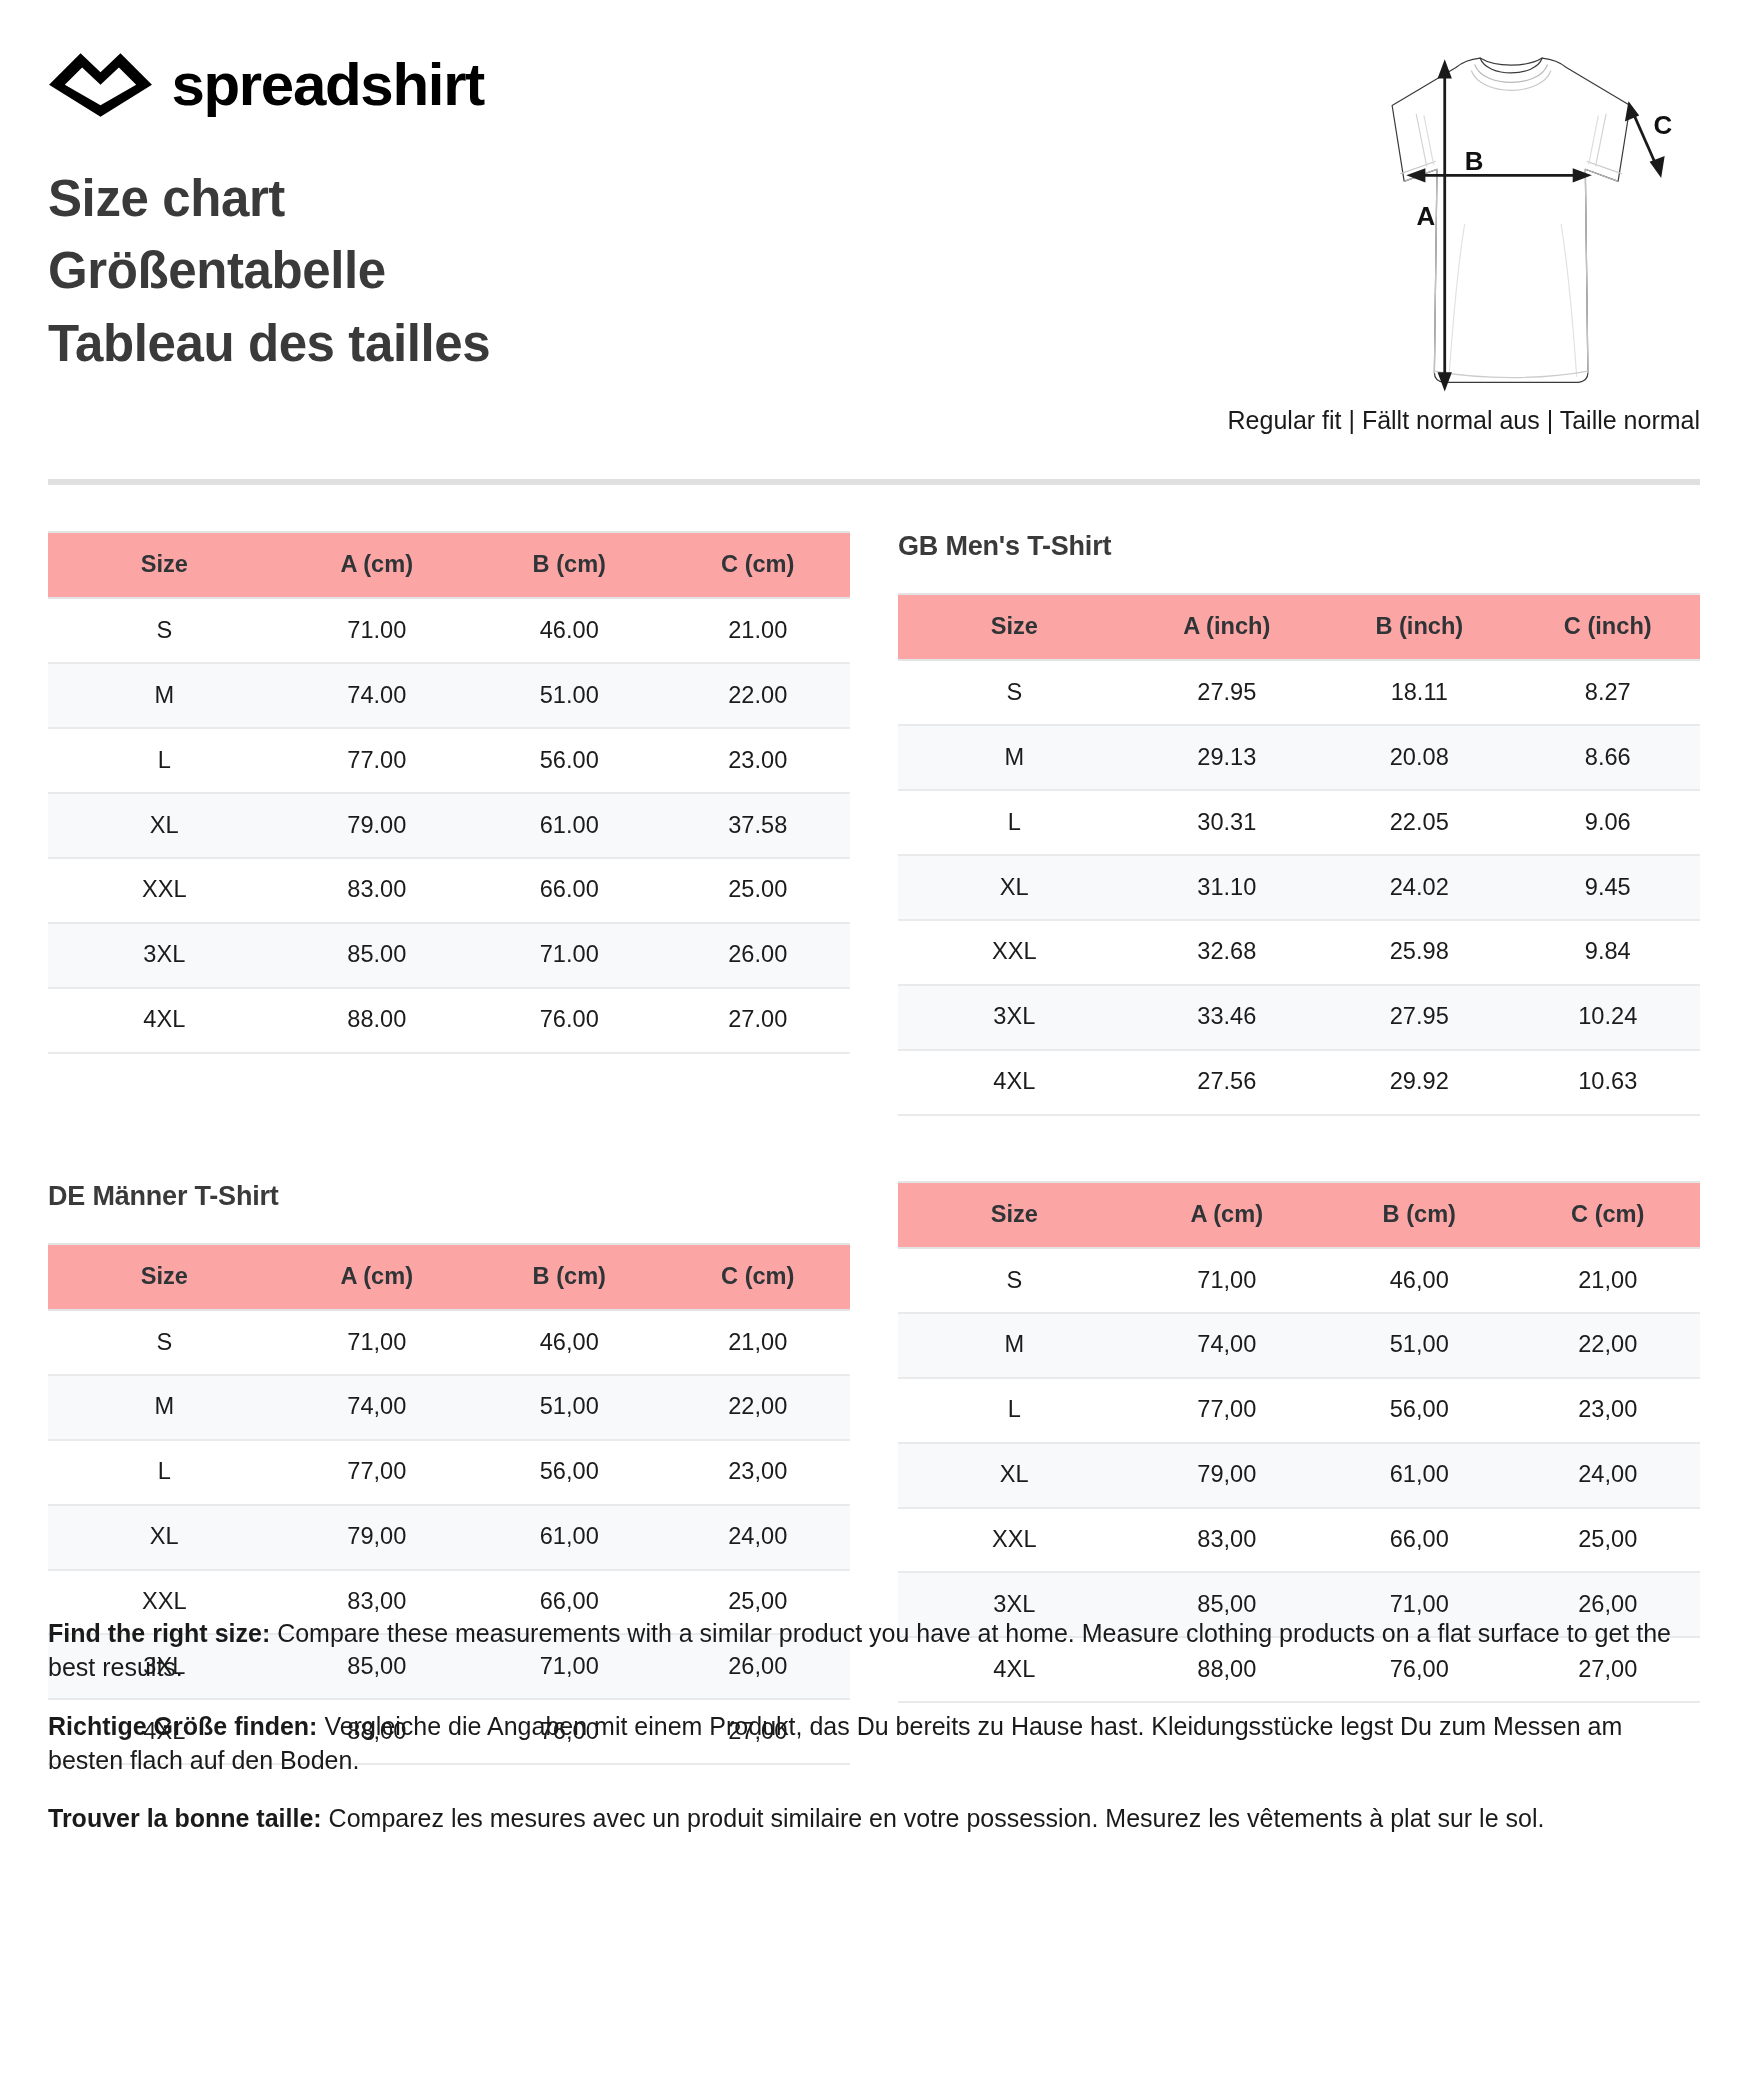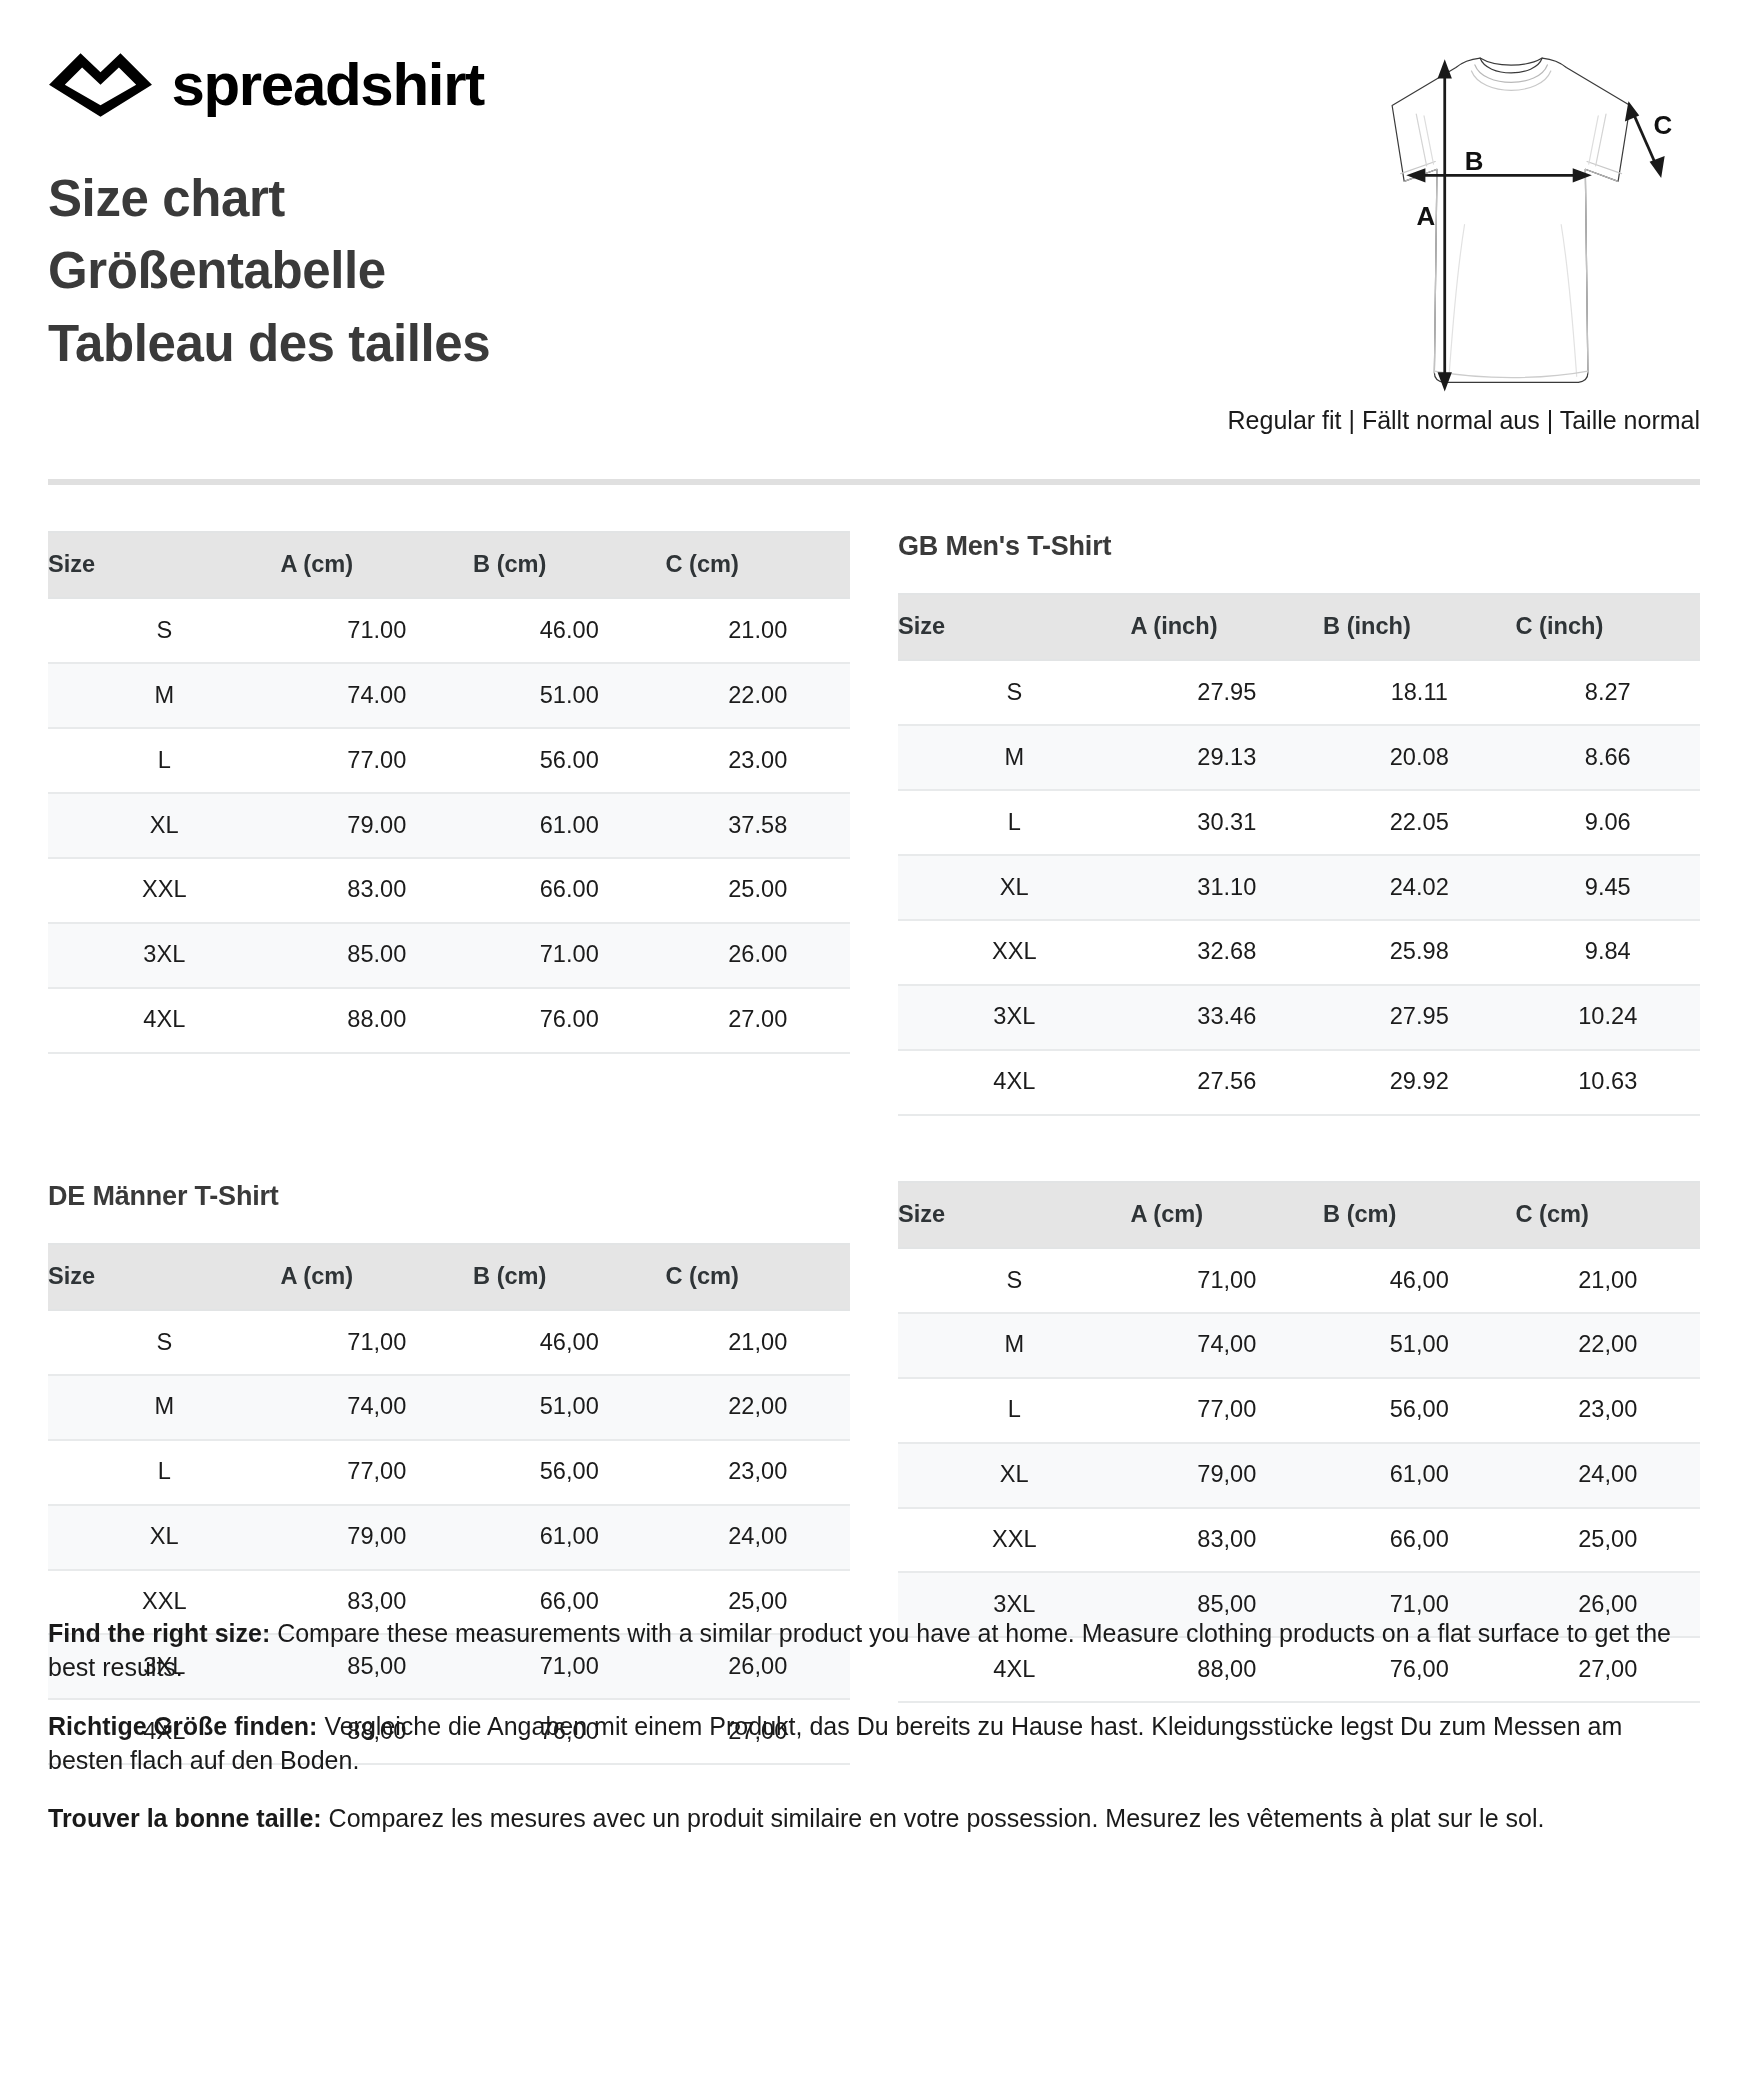--- a/index.html
+++ b/index.html
@@ -109,25 +109,25 @@
     width: 100%;
     border-collapse: collapse;
     table-layout: fixed;
   }
   table.size-table col.c-size  { width: 29%; }
   table.size-table col.c-a     { width: 24%; }
   table.size-table col.c-b     { width: 24%; }
   table.size-table col.c-c     { width: 23%; }
 
   table.size-table thead th {
-    background: #e5e5e5;
+    background: #fca5a5;
     font-size: 23.6px;
     font-weight: 700;
     color: #2f3437;
-    text-align: left;
+    text-align: center;
     padding: 18.4px 0 19px 0;
     border-top: 2.2px solid #e2e4e5;
     border-bottom: 2.2px solid #e2e4e5;
     white-space: nowrap;
   }
 
   table.size-table tbody td {
     font-size: 23.6px;
     font-weight: 400;
     color: #1b1b1b;

